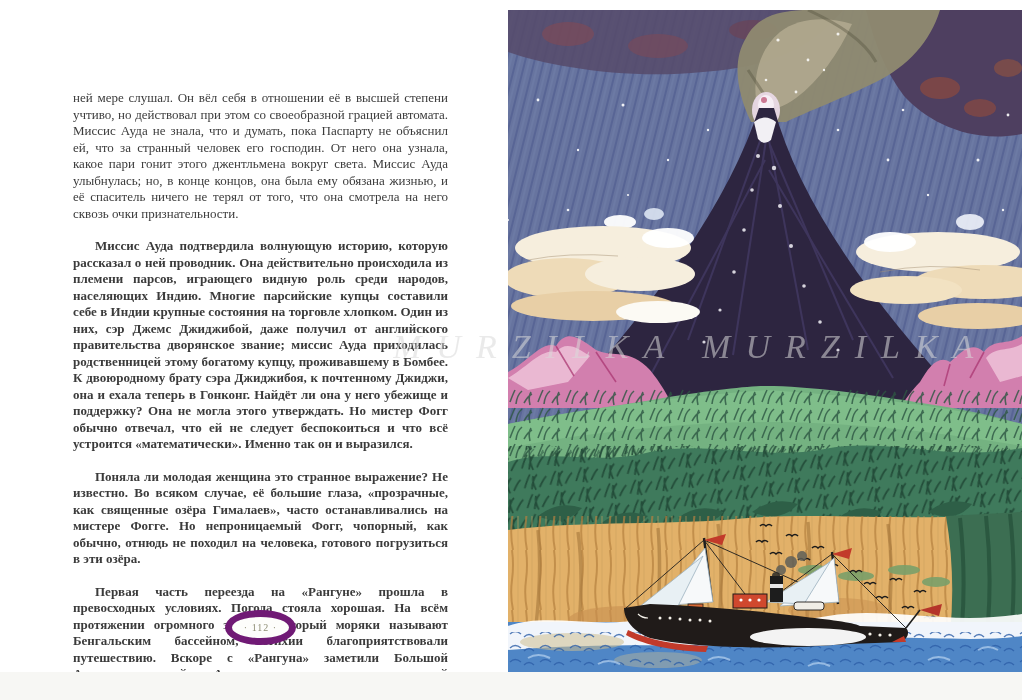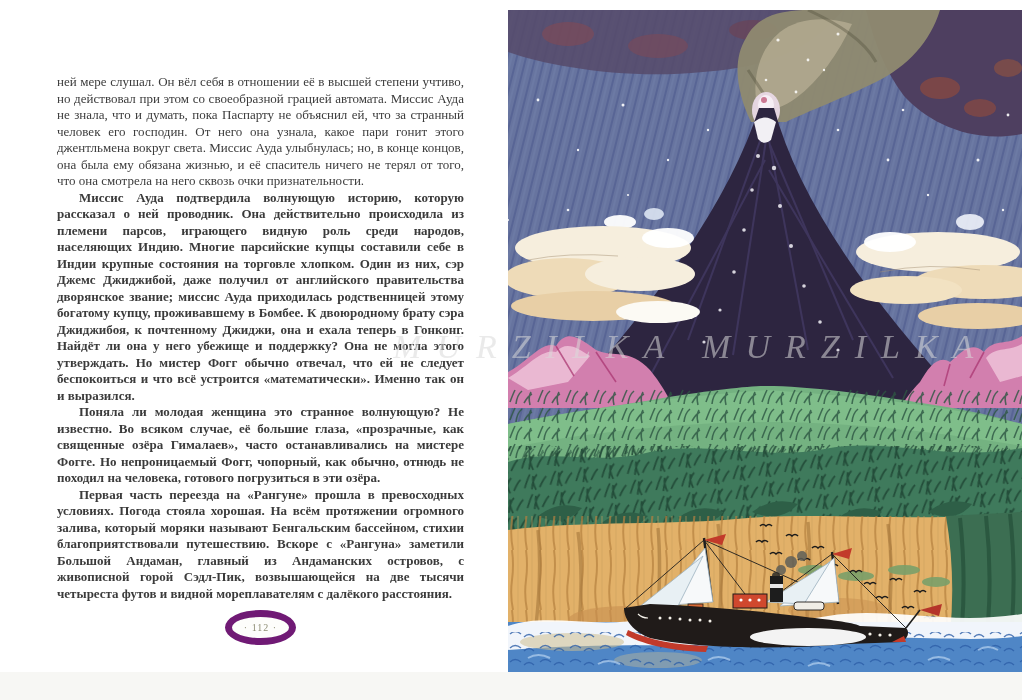--- a/index.html
+++ b/index.html
@@ -1,42 +1,42 @@
 <!DOCTYPE html>
 <html><head>
 <meta charset="utf-8">
 <style>
   html,body{margin:0;padding:0;background:#ffffff;}
   .spread{position:relative;width:1022px;height:700px;background:#ffffff;overflow:hidden;
           font-family:"Liberation Serif","DejaVu Serif",serif;}
   .left-page{position:absolute;left:0;top:0;width:505px;height:700px;background:#ffffff;}
   .text-block{position:absolute;left:57px;top:74px;width:407px;color:#3b3b3b;
               font-size:13px;line-height:16.5px;text-align:justify;}
-  .text-block p{margin:0;}
+  .text-block p{margin:16px;}
   .text-block p + p{text-indent:22px;font-weight:bold;}
   .page-number-wrap{position:absolute;left:57px;top:610px;width:407px;text-align:center;}
   .page-number-badge{display:inline-block;border:7px solid #701a75;border-radius:50%;
               padding:5px 12px;color:#8f8f76;font-size:10px;letter-spacing:1px;background:#fdfdfb;}
   .right-page{position:absolute;left:508px;top:10px;width:514px;height:662px;}
   .right-page svg{display:block;}
   .watermark{position:absolute;left:393px;top:328px;width:629px;height:40px;
              font-style:italic;font-size:34px;letter-spacing:15px;white-space:nowrap;
              color:rgba(216,216,216,0.55);pointer-events:none;z-index:5;overflow:hidden;}
   .bottom-strip{position:absolute;left:0;top:672px;width:1022px;height:28px;background:#f7f7f4;}
 </style>
 </head>
 <body>
 
 <div class="spread">
 
   <div class="left-page">
     <div class="text-block">
       <p>ней мере слушал. Он вёл себя в отношении её в высшей степени учтиво, но действовал при этом со своеобразной грацией автомата. Миссис Ауда не знала, что и думать, пока Паспарту не объяснил ей, что за странный человек его господин. От него она узнала, какое пари гонит этого джентльмена вокруг света. Миссис Ауда улыбнулась; но, в конце концов, она была ему обязана жизнью, и её спаситель ничего не терял от того, что она смотрела на него сквозь очки признательности.</p>
       <p>Миссис Ауда подтвердила волнующую историю, которую рассказал о ней проводник. Она действительно происходила из племени парсов, играющего видную роль среди народов, населяющих Индию. Многие парсийские купцы составили себе в Индии крупные состояния на торговле хлопком. Один из них, сэр Джемс Джиджибой, даже получил от английского правительства дворянское звание; миссис Ауда приходилась родственницей этому богатому купцу, проживавшему в Бомбее. К двоюродному брату сэра Джиджибоя, к почтенному Джиджи, она и ехала теперь в Гонконг. Найдёт ли она у него убежище и поддержку? Она не могла этого утверждать. Но мистер Фогг обычно отвечал, что ей не следует беспокоиться и что всё устроится «математически». Именно так он и выразился.</p>
-      <p>Поняла ли молодая женщина это странное волнующую? Не известно. Во всяком случае, её большие глаза, «прозрачные, как священные озёра Гималаев», часто останавливались на мистере Фогге. Но непроницаемый Фогг, чопорный, как обычно, отнюдь не походил на человека, готового погрузиться в эти озёра.</p>
+      <p>Поняла ли молодая женщина это странное выражение? Не известно. Во всяком случае, её большие глаза, «прозрачные, как священные озёра Гималаев», часто останавливались на мистере Фогге. Но непроницаемый Фогг, чопорный, как обычно, отнюдь не походил на человека, готового погрузиться в эти озёра.</p>
       <p>Первая часть переезда на «Рангуне» прошла в превосходных условиях. Погода стояла хорошая. На всём протяжении огромного залива, который моряки называют Бенгальским бассейном, стихии благоприятствовали путешествию. Вскоре с «Рангуна» заметили Большой Андаман, главный из Андаманских островов, с живописной горой Сэдл-Пик, возвышающейся на две тысячи четыреста футов и видной мореплавателям с далёкого расстояния.</p>
     </div>
     <div class="page-number-wrap">
       <span class="page-number-badge">· 112 ·</span>
     </div>
   </div>
 
   <div class="right-page">
     <svg width="514" height="662" viewBox="0 0 514 662" xmlns="http://www.w3.org/2000/svg">
       <defs>

